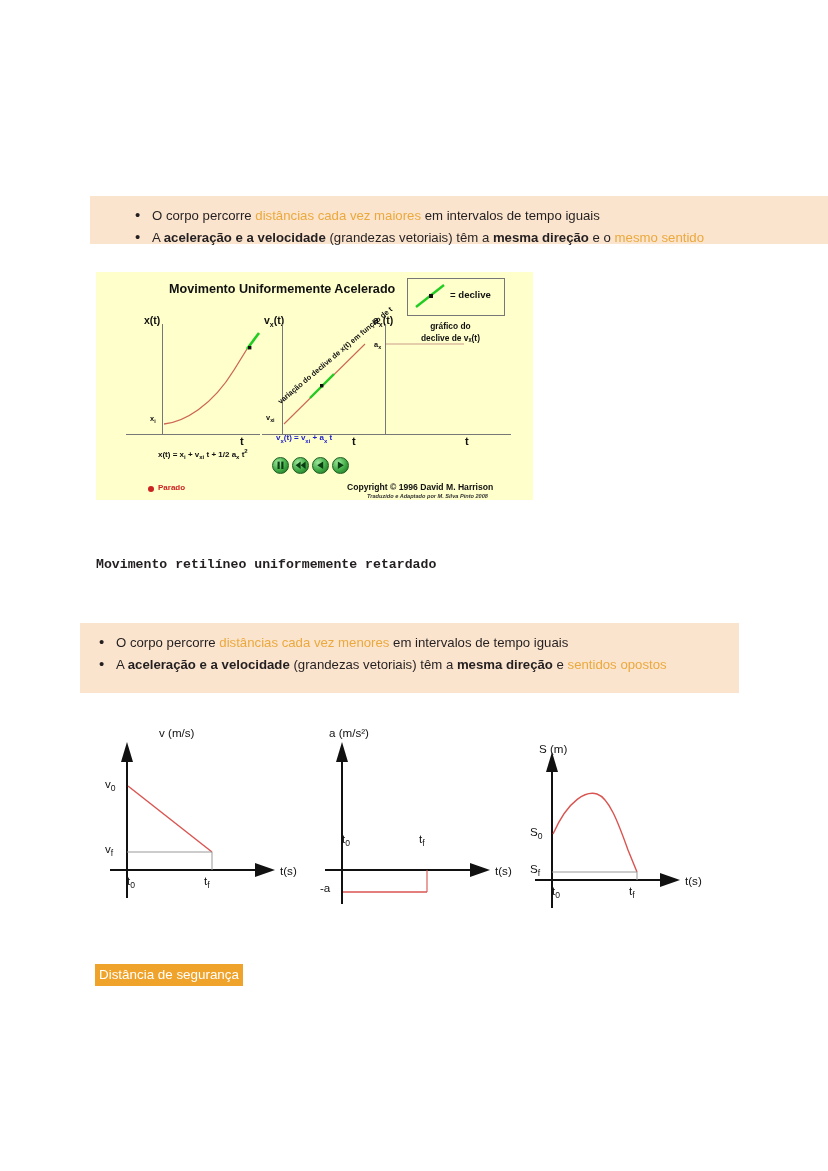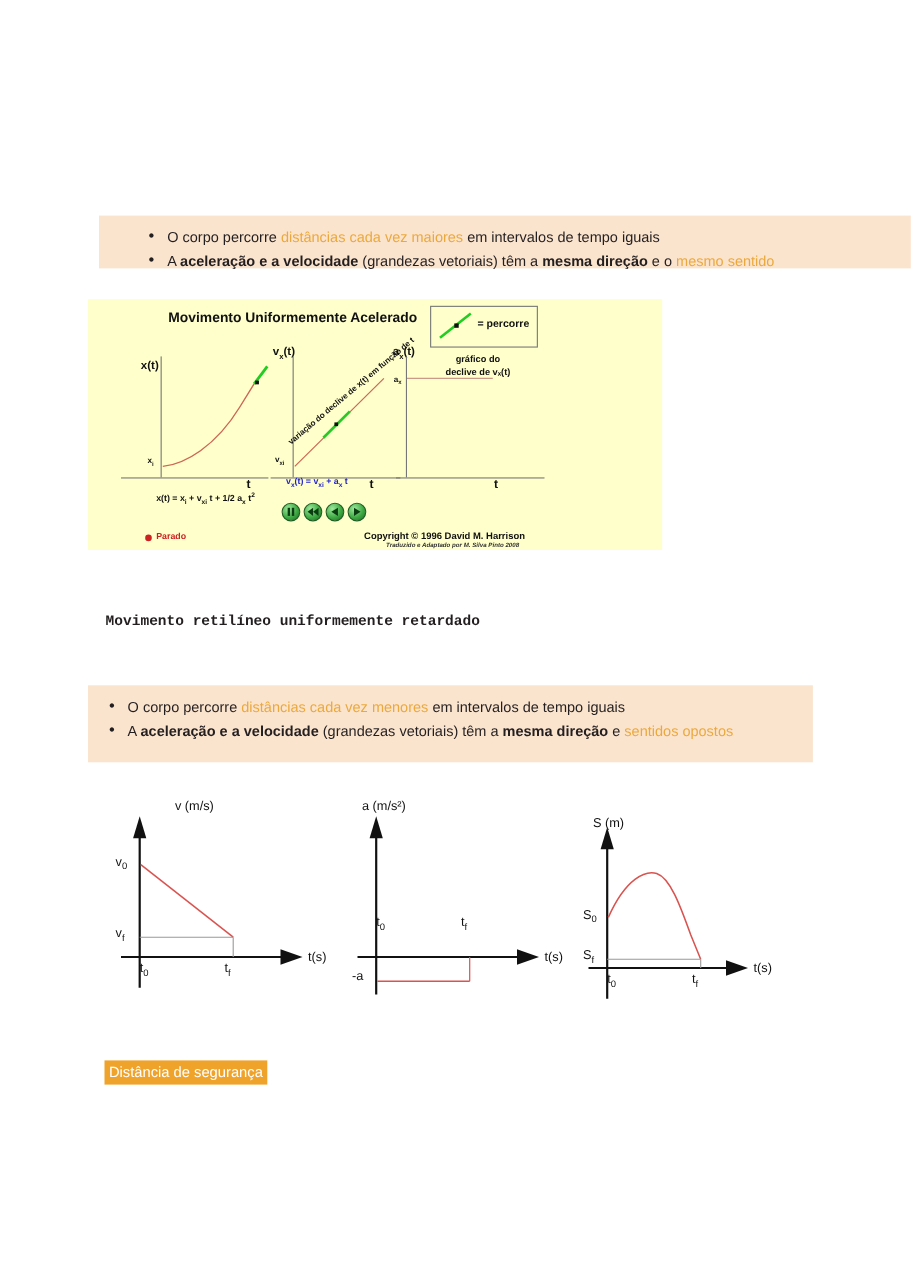--- a/index.html
+++ b/index.html
@@ -120,37 +120,37 @@
   <ul>
     <li>
       <span>O corpo percorre </span><span class="accent">distâncias cada vez maiores</span><span> em intervalos de tempo iguais</span>
     </li>
     <li>
       <span>A </span><span class="bold">aceleração e a velocidade</span><span> (grandezas vetoriais) têm a </span><span class="bold">mesma direção</span><span> e o </span><span class="accent">mesmo sentido</span>
     </li>
   </ul>
 </div>
 
-<div id="figure" style="left:80px;top:272px;width:522px;height:228px;">
+<div id="figure" style="left:96px;top:272px;width:437px;height:228px;">
 
   <div class="fig-title" style="left:73px;top:10px;">Movimento Uniformemente Acelerado</div>
 
   <div class="legendbox" style="left:311px;top:6px;width:96px;height:36px;"></div>
   <svg style="position:absolute;left:318px;top:11px;" width="34" height="26">
     <line x1="2" y1="24" x2="30" y2="2" stroke="#22cc22" stroke-width="2.4"></line>
     <rect x="15" y="11" width="4" height="4" fill="#111"></rect>
   </svg>
-  <div class="legendtext" style="left:354px;top:17px;">= percorre</div>
+  <div class="legendtext" style="left:354px;top:17px;">= declive</div>
 
   <div class="note" style="left:325px;top:48px;">
     <span>gráfico do</span><br>
     <span>declive de vₓ(t)</span>
   </div>
 
-  <div class="axlabel" style="left:48px;top:42px;margin-top:12px;">x(t)</div>
+  <div class="axlabel" style="left:48px;top:42px;">x(t)</div>
   <div class="axis-v" style="left:66px;top:52px;height:110px;"></div>
   <div class="axis-h" style="left:30px;top:162px;width:134px;"></div>
   <div class="tlabel" style="left:144px;top:163px;">t</div>
   <div class="smalltag" style="left:54px;top:142px;">x<span class="sub">i</span></div>
   <svg style="position:absolute;left:30px;top:48px;" width="140" height="116">
     <path d="M38,104 C58,102 86,86 108,50 L121,29" fill="none" stroke="#cc6655" stroke-width="1.3"></path>
     <path d="M121,29 L133,13" fill="none" stroke="#22cc22" stroke-width="2.6"></path>
     <rect x="122" y="26" width="3.4" height="3.4" fill="#111"></rect>
   </svg>
 

